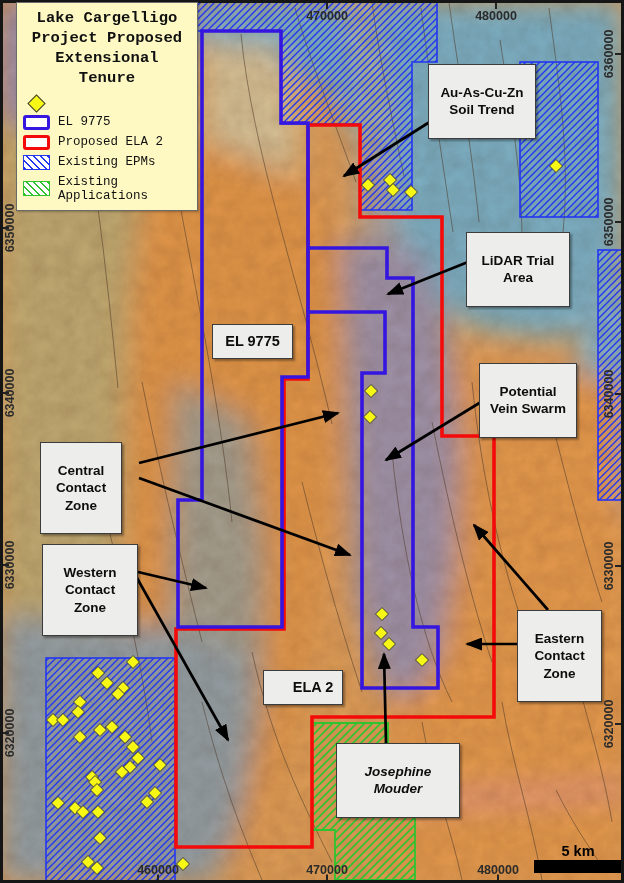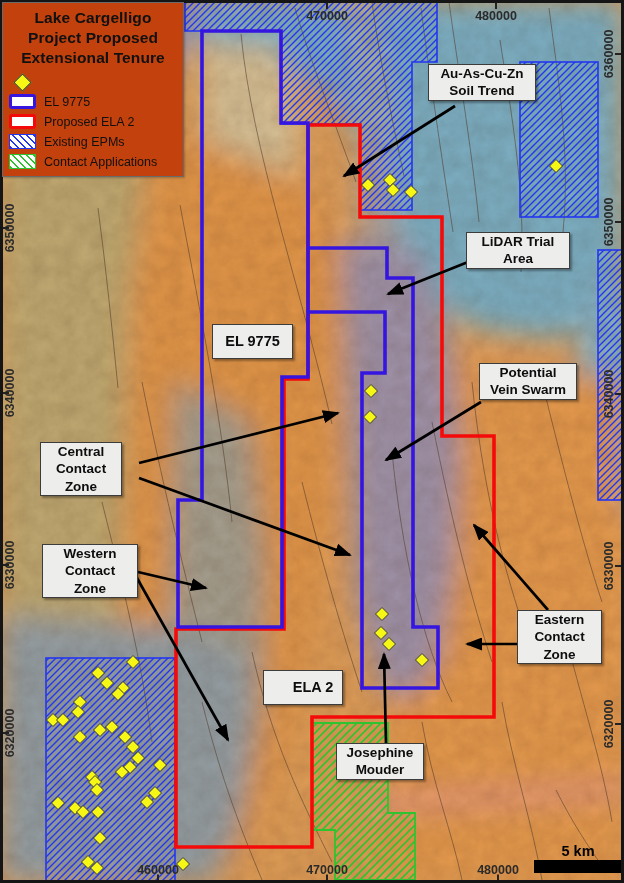--- a/index.html
+++ b/index.html
@@ -11,23 +11,24 @@
   }
   html,body{margin:0;padding:0;background:#ffffff;}
   #map-figure{
     position:relative;width:624px;height:883px;overflow:hidden;
     font-family:"Liberation Sans","DejaVu Sans",sans-serif;
     background:#e2a15a;
   }
   #terrain-svg{position:absolute;left:0;top:0;}
   
   #legend{
-    position:absolute;left:2px;top:2px;width:182px;box-sizing:border-box;
-    background:#c2410c;border:1px solid #6a6a6a;padding:5px 6px 7px 6px;
+    position:absolute;left:16px;top:2px;width:182px;box-sizing:border-box;
+    background:#fef9c3;border:1px solid #6a6a6a;padding:5px 6px 7px 6px;
     box-shadow:1px 1px 2px rgba(0,0,0,.25);
+    font-family:Liberation Mono, monospace;
   }
   #legend-title{
     font-size:15.5px;font-weight:bold;color:#111;text-align:center;
     line-height:1.3;white-space:pre-line;margin-bottom:6px;letter-spacing:.1px;
   }
   .legend-item{display:flex;align-items:center;margin-top:5px;}
   .legend-swatch{width:27px;height:15px;flex:0 0 27px;margin-right:8px;box-sizing:border-box;position:relative;}
   .legend-label{font-size:12.5px;color:#111;line-height:1.15;white-space:pre-line;}
   .sw-diamond{background:transparent !important;border:none !important;}
   .sw-diamond::before{
@@ -42,21 +43,21 @@
   }
   .sw-green-hatch{
     border:1.5px solid var(--application_hatch);background:#ffffff;
     background-image:repeating-linear-gradient(45deg,var(--application_hatch) 0 1.5px,transparent 1.5px 5px);
   }
   
   .map-label{
     position:absolute;box-sizing:border-box;background:#ededec;
     border:1.3px solid #3c3c3c;color:#0d0d0d;font-weight:bold;
     font-size:13.5px;line-height:1.28;text-align:center;
-    padding:0 4px;white-space:pre-line;
+    padding:19px 4px;white-space:pre-line;
     box-shadow:1.5px 1.5px 2px rgba(0,0,0,.35);
   }
   .map-label.single{font-size:14.5px;padding:7px 4px;}
 </style>
 </head>
 <body>
 
 <div id="map-figure">
 
   <svg id="terrain-svg" width="624" height="883" viewBox="0 0 624 883" xmlns="http://www.w3.org/2000/svg">
@@ -250,36 +251,36 @@
     <div class="legend-item">
       <span class="legend-swatch sw-red-outline"></span>
       <span class="legend-label">Proposed ELA 2</span>
     </div>
     <div class="legend-item">
       <span class="legend-swatch sw-blue-hatch"></span>
       <span class="legend-label">Existing EPMs</span>
     </div>
     <div class="legend-item">
       <span class="legend-swatch sw-green-hatch"></span>
-      <span class="legend-label">Contact Applications</span>
+      <span class="legend-label">Existing Applications</span>
     </div>
   </div>
 
   <div class="map-label single" style="left:212px;top:324px;width:81px;">EL 9775</div>
   <div class="map-label single" style="left:263px;top:670px;width:80px;padding-left:24px;">ELA 2</div>
   <div class="map-label" style="left:428px;top:64px;width:108px;">Au-As-Cu-Zn
 Soil Trend</div>
   <div class="map-label" style="left:479px;top:363px;width:98px;">Potential
 Vein Swarm</div>
   <div class="map-label" style="left:466px;top:232px;width:104px;">LiDAR Trial
 Area</div>
   <div class="map-label" style="left:40px;top:442px;width:82px;">Central
 Contact
 Zone</div>
   <div class="map-label" style="left:42px;top:544px;width:96px;text-align:center;">Western
 Contact
 Zone</div>
   <div class="map-label" style="left:517px;top:610px;width:85px;">Eastern
 Contact
 Zone</div>
-  <div class="map-label" style="left:336px;top:743px;width:88px;">Josephine
+  <div class="map-label" style="left:336px;top:743px;width:124px;font-style:italic;">Josephine
 Mouder</div>
 </div>
 
 </body></html>

